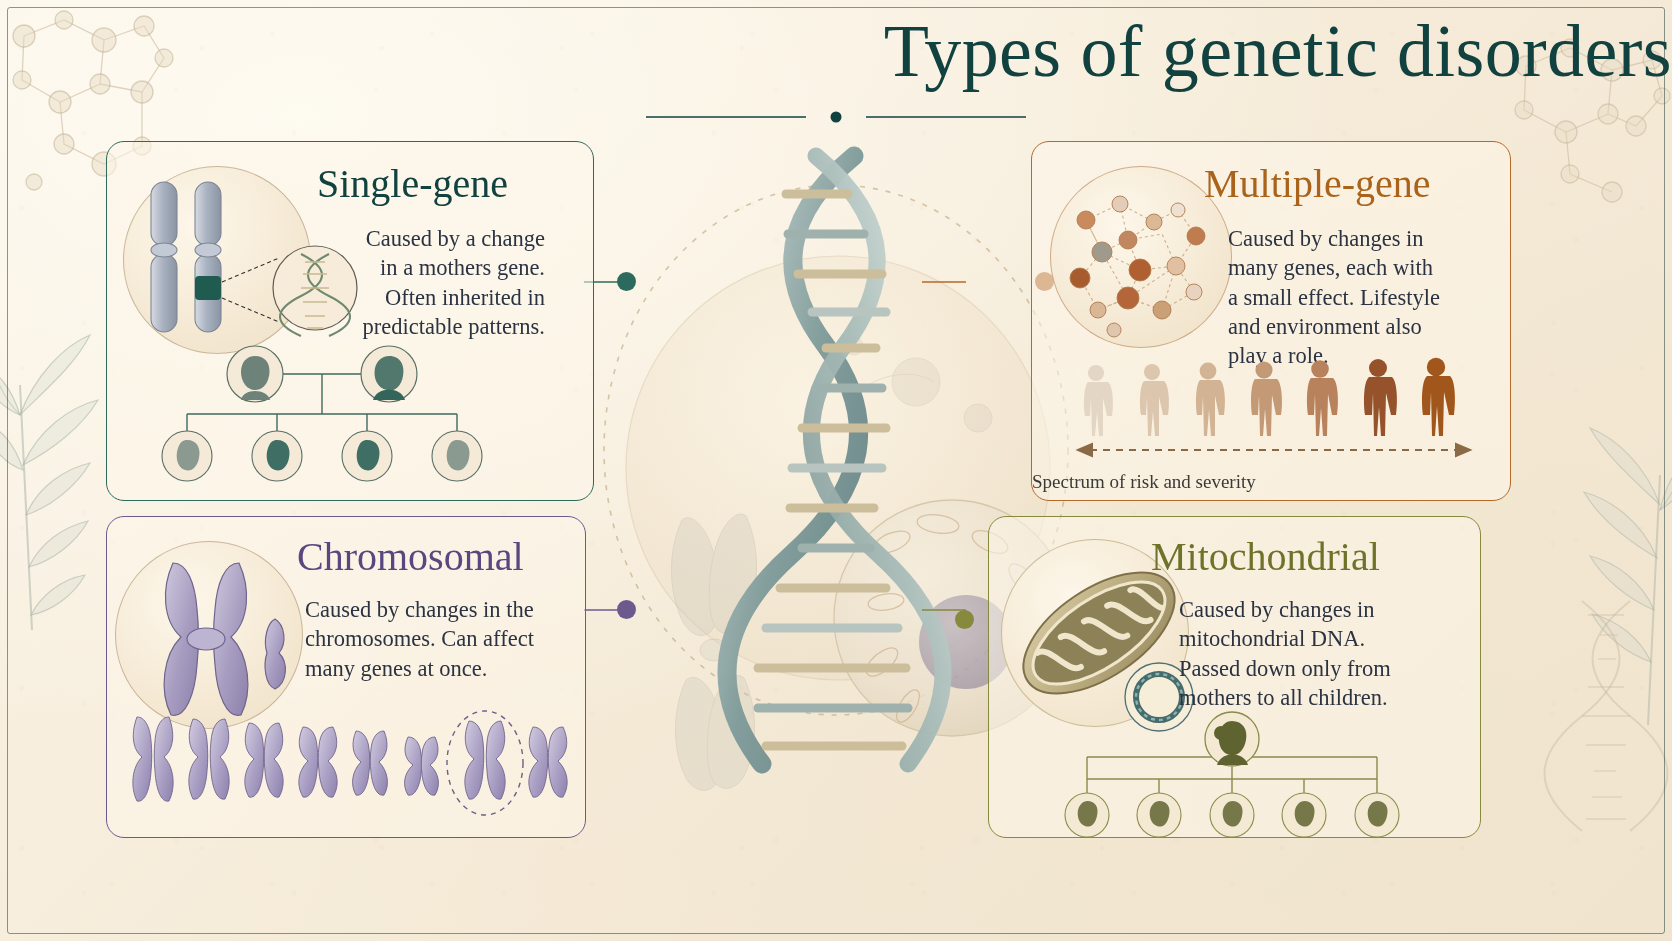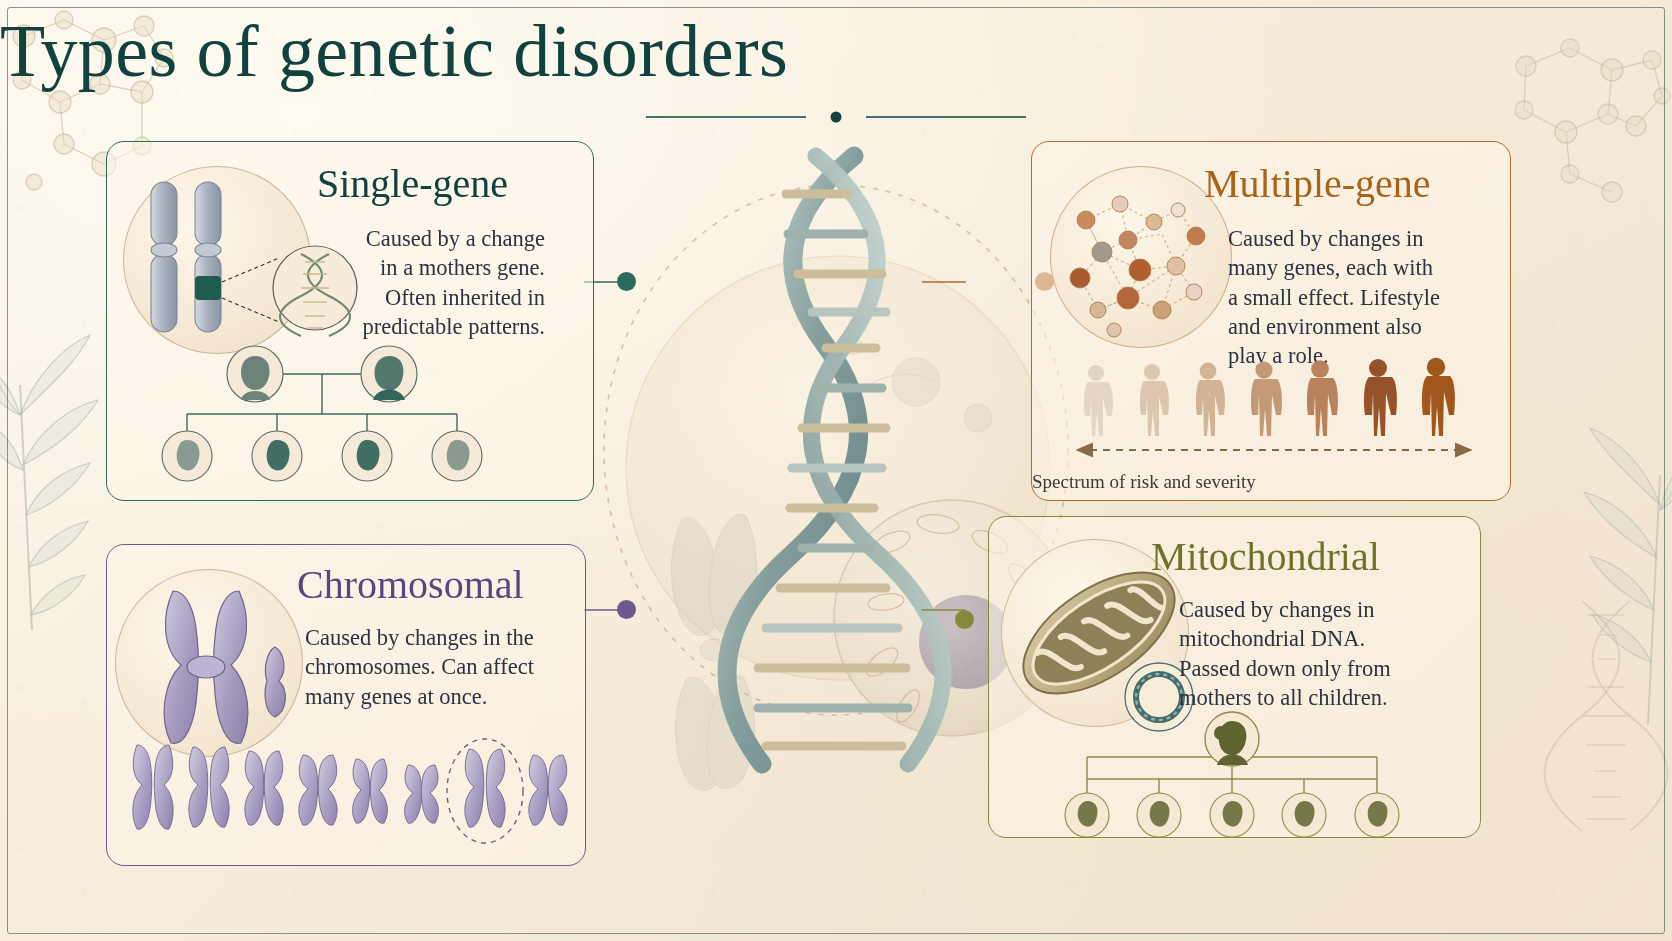--- a/index.html
+++ b/index.html
@@ -19,30 +19,30 @@
       radial-gradient(circle at 12% 30%, rgba(190,170,135,.10) 0 2px, transparent 3px),
       radial-gradient(circle at 40% 70%, rgba(190,170,135,.08) 0 2px, transparent 3px),
       radial-gradient(circle at 70% 20%, rgba(190,170,135,.09) 0 2px, transparent 3px),
       radial-gradient(circle at 88% 60%, rgba(190,170,135,.08) 0 2px, transparent 3px);
     background-size:180px 160px,210px 190px,160px 170px,200px 150px;}
   .edge-frame{position:absolute;inset:7px;border:1.4px solid rgba(40,70,66,.55);border-radius:3px;pointer-events:none;}
 
   .deco{position:absolute;pointer-events:none;}
 
   
-  #title-block{position:absolute;left:0;right:0;top:14px;text-align:left;}
+  #title-block{position:absolute;left:0;right:0;top:14px;text-align:right;}
   #main-title{font-size:74px;line-height:1.02;color:#114240;letter-spacing:.4px;
     font-family:"Liberation Serif",serif;}
   .title-rule{position:absolute;left:50%;top:110px;transform:translateX(-50%);
     width:380px;height:14px;}
 
   
   .card{position:absolute;border-radius:18px;background:rgba(253,246,233,.55);}
   #card-single{left:106px;top:141px;width:478px;height:358px;border:1.5px solid #2d6a5e;padding-left:8px;}
-  #card-chromosomal{left:106px;top:544px;width:478px;height:320px;border:1.5px solid #6c5a8e;text-decoration:underline;}
+  #card-chromosomal{left:106px;top:516px;width:478px;height:320px;border:1.5px solid #6c5a8e;text-decoration:underline;}
   #card-multiple{left:988px;top:141px;width:478px;height:358px;border:1.5px solid #b5692a;margin-left:43px;}
   #card-mito{left:988px;top:516px;width:478px;height:320px;border:1.5px solid #87893c;padding-left:13px;}
 
   .card-head{position:absolute;font-size:40px;line-height:1;}
   #h-single{left:210px;top:22px;color:#114240;}
   #h-chromosomal{left:190px;top:20px;color:#5a4780;}
   #h-multiple{left:172px;top:22px;color:#a9631b;}
   #h-mito{left:162px;top:20px;color:#6f7329;}
 
   .card-body{position:absolute;font-size:22.5px;line-height:1.30;color:#2b3342;}

